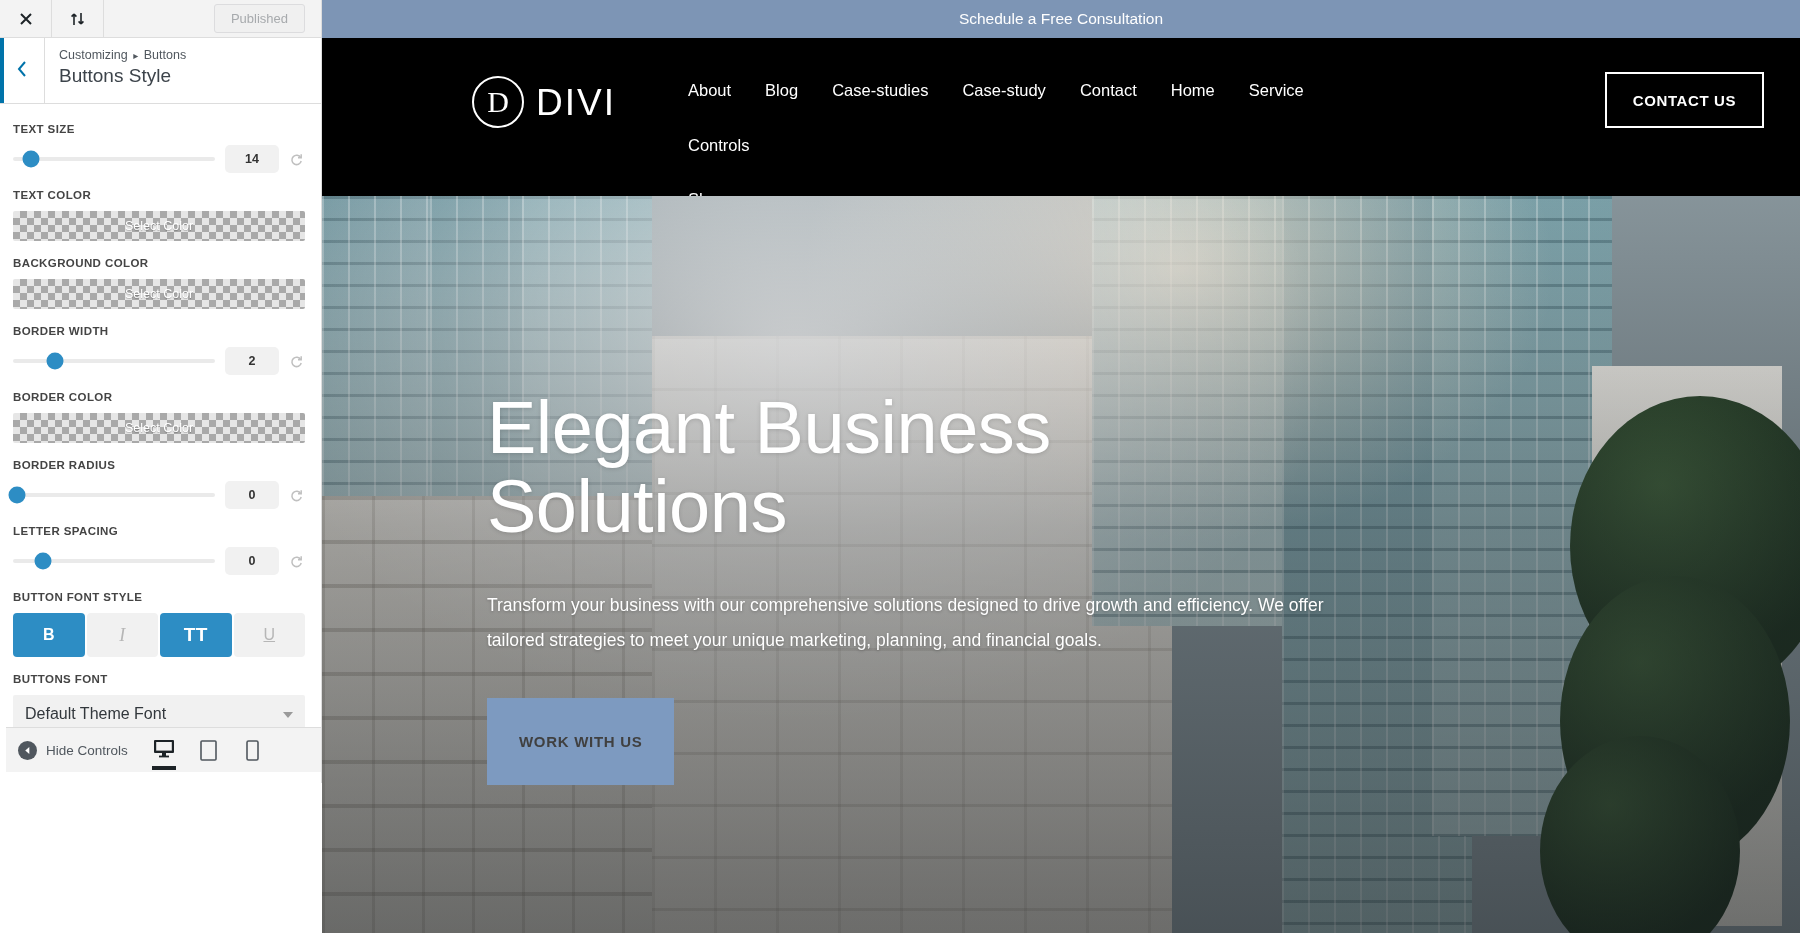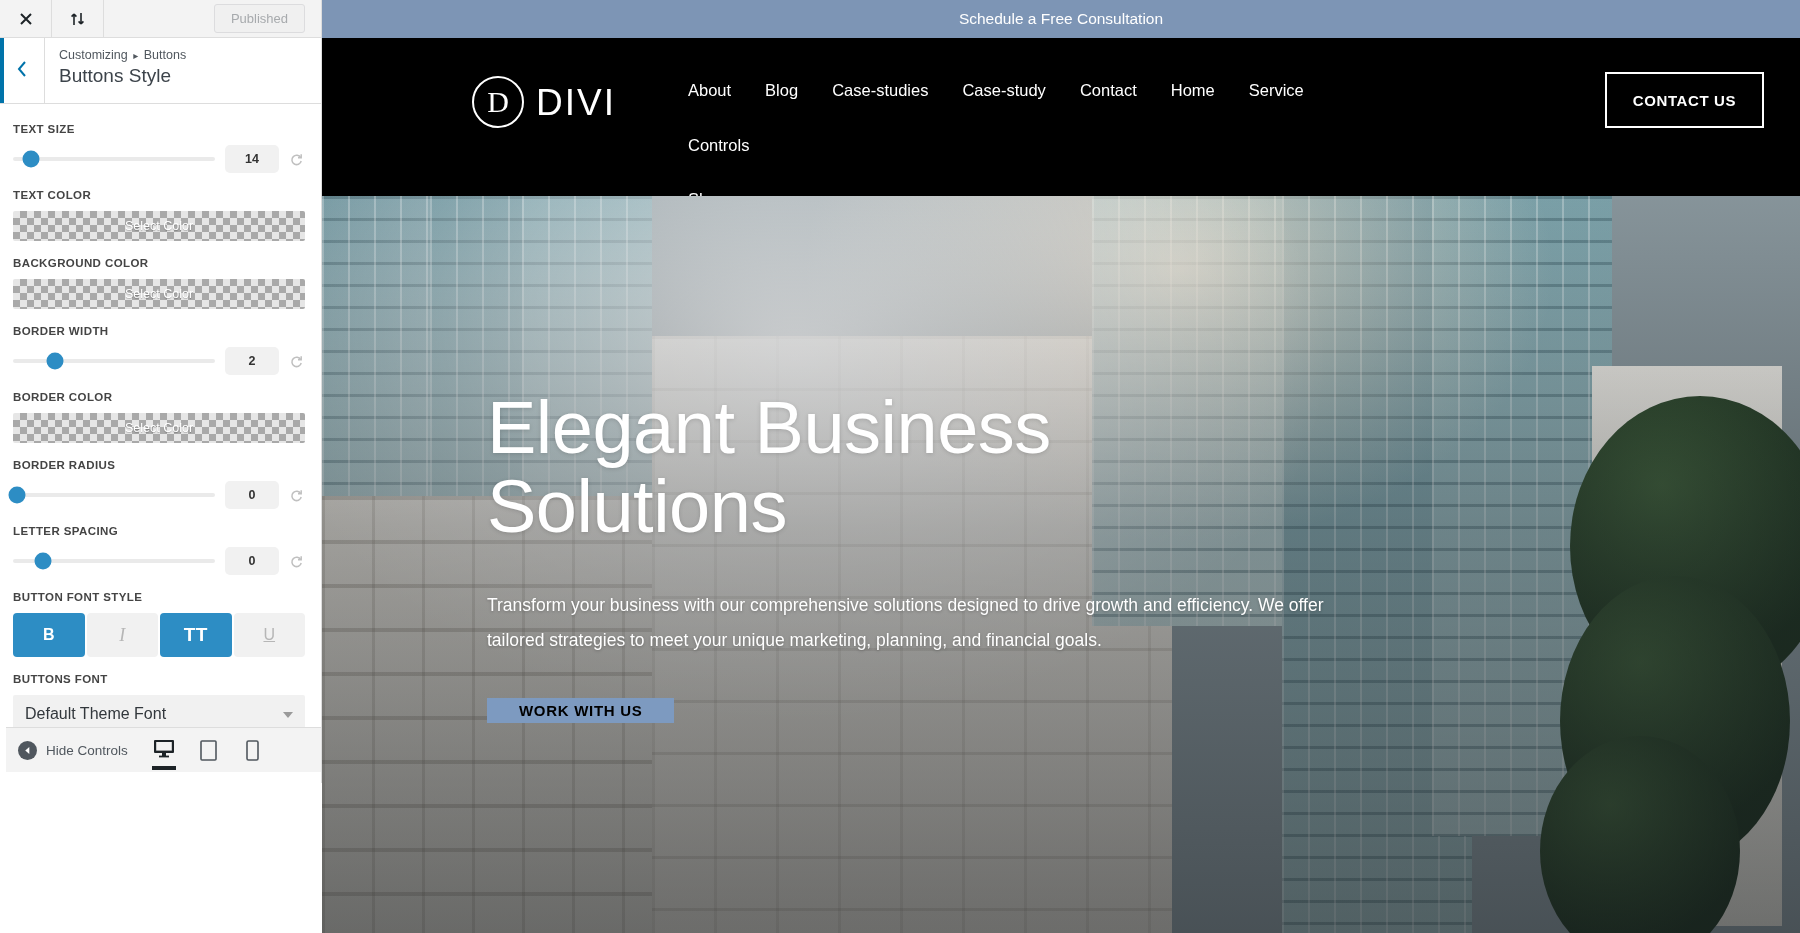--- a/index.html
+++ b/index.html
@@ -199,22 +199,22 @@
   }
   .hero-h1 {
     color: #fff; font-size: 74px; font-weight: 300; line-height: 1.07;
     letter-spacing: -0.5px; margin-bottom: 42px; text-shadow: 0 1px 4px rgba(0,0,0,.15);
   }
   .hero-p {
     color: #fff; font-size: 17.5px; line-height: 2.0; max-width: 930px;
     margin-bottom: 40px; text-shadow: 0 1px 3px rgba(0,0,0,.25);
   }
   .hero-btn {
-    display: inline-block; background: #7d9ac0; color: #000000; border: none;
-    padding: 5px 32px; font-size: 15px; font-weight: bold; letter-spacing: .7px;
+    display: inline-block; background: #7d9ac0; color: #404040; border: none;
+    padding: 36px 32px; font-size: 15px; font-weight: bold; letter-spacing: .7px;
     cursor: pointer; line-height: 1;
   }
 
   
   .bld { position: absolute; }
   .glass {
     background: linear-gradient(180deg, #7fa3ac 0%, #9fbcc0 60%, #b9ced0 100%);
   }
   .win-rows {
     position: absolute; inset: 0;

